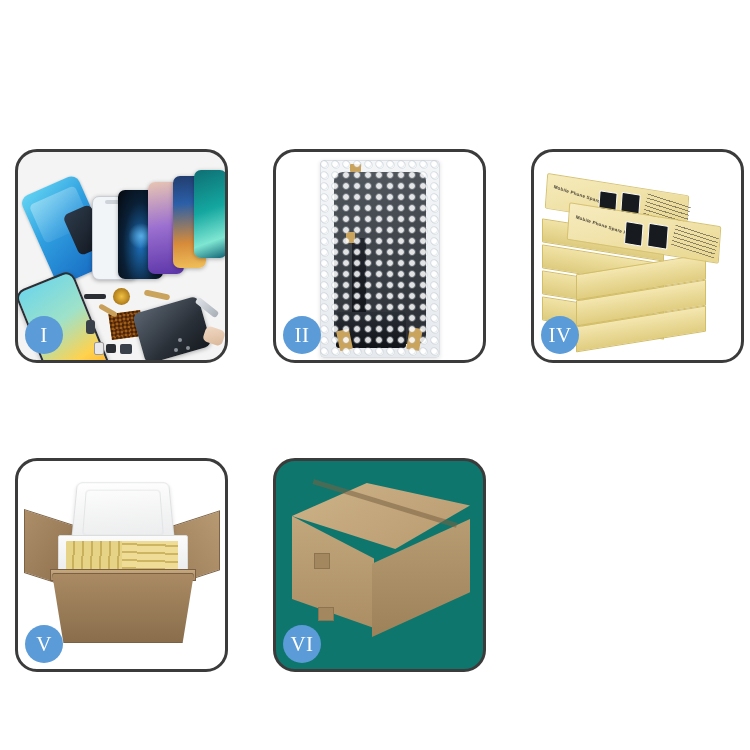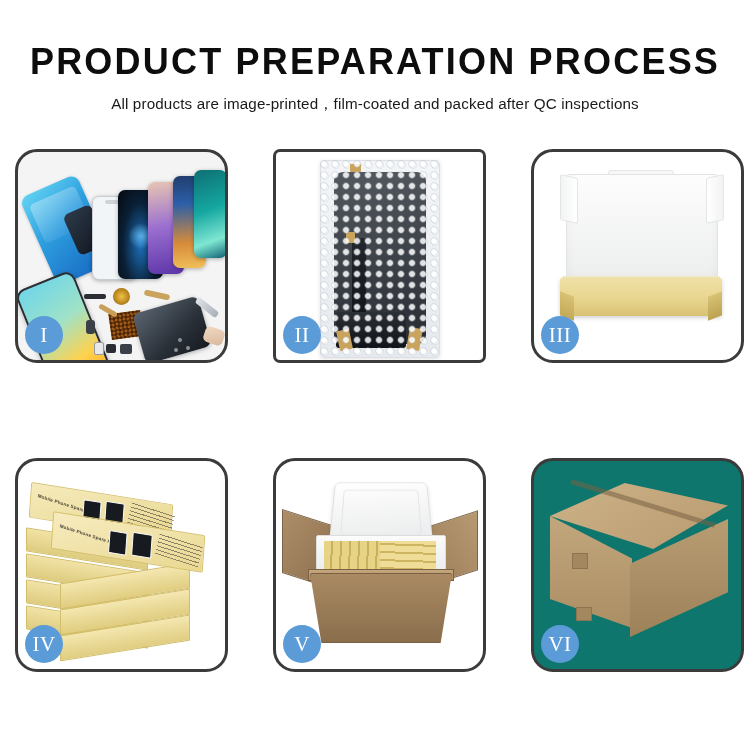--- a/index.html
+++ b/index.html
@@ -140,21 +140,21 @@
   .tool{
     position:absolute;left:176px;top:152px;width:26px;height:7px;
     background:linear-gradient(90deg,#dfe3e8,#a9b0b8);border-radius:3px;transform:rotate(38deg);
   }
   .tool2{
     position:absolute;left:186px;top:176px;width:20px;height:16px;
     background:linear-gradient(150deg,#f2d9c4,#d9b89a);border-radius:5px;transform:rotate(18deg);
   }
 
   
-  .p2{background:#ffffff;border-radius:7px;}
+  .p2{background:#ffffff;}
   .bubblebag{
     position:absolute;left:44px;top:8px;width:118px;height:196px;
     background:
       radial-gradient(circle at 4px 4px, rgba(255,255,255,.95) 2.6px, rgba(205,212,218,.55) 3.4px, rgba(255,255,255,0) 4.2px) 0 0/11px 11px,
       linear-gradient(180deg,#f3f5f7,#e6eaee);
     border:1px solid #dcdfe3;border-radius:4px;
     box-shadow:0 1px 4px rgba(0,0,0,.12);
   }
   .screeninside{
     position:absolute;left:58px;top:20px;width:92px;height:172px;
@@ -351,24 +351,20 @@
   .ct-tapeB{
     position:absolute;left:42px;top:146px;width:14px;height:12px;
     background:#a3875f;border:1px solid #8d7350;
   }
 </style>
 </head>
 <body>
 
 <div class="page">
 
-  <div class="header">
-    <h1 class="title">PRODUCT PREPARATION PROCESS</h1>
-    <p class="subtitle">All products are image-printed，film-coated and packed after QC inspections</p>
-  </div>
 
   <div class="grid">
 
     <div class="panel p1">
       <div class="stage">
         <div class="blue-film"></div>
         <div class="blue-film-dark"></div>
         <div class="ph ph-glass"></div>
         <div class="ph ph-black"></div>
         <div class="ph ph-purple"></div>
@@ -403,34 +399,20 @@
         <div class="flexbottom"></div>
         <div class="tape t1"></div>
         <div class="tape t2"></div>
         <div class="tape t3"></div>
         <div class="tape t4"></div>
         <div class="bub-overlay"></div>
       </div>
       <div class="badge">II</div>
     </div>
 
-    <div class="panel p3">
-      <div class="stage">
-        <div class="lid-lip"></div>
-        <div class="lid-back"></div>
-        <div class="lid-flapL"></div>
-        <div class="lid-flapR"></div>
-        <div class="box-rim"></div>
-        <div class="bubble-fill"></div>
-        <div class="box-base"></div>
-        <div class="box-side"></div>
-        <div class="box-side-r"></div>
-      </div>
-      <div class="badge">III</div>
-    </div>
 
     <div class="panel p4">
       <div class="stage">
         <div class="stack">
           <div class="slab" style="left:2px;top:60px;"></div>
           <div class="slab" style="left:2px;top:86px;"></div>
           <div class="slab" style="left:2px;top:112px;"></div>
           <div class="slab" style="left:2px;top:138px;"></div>
 
           <div class="slabf" style="left:36px;top:96px;"></div>

